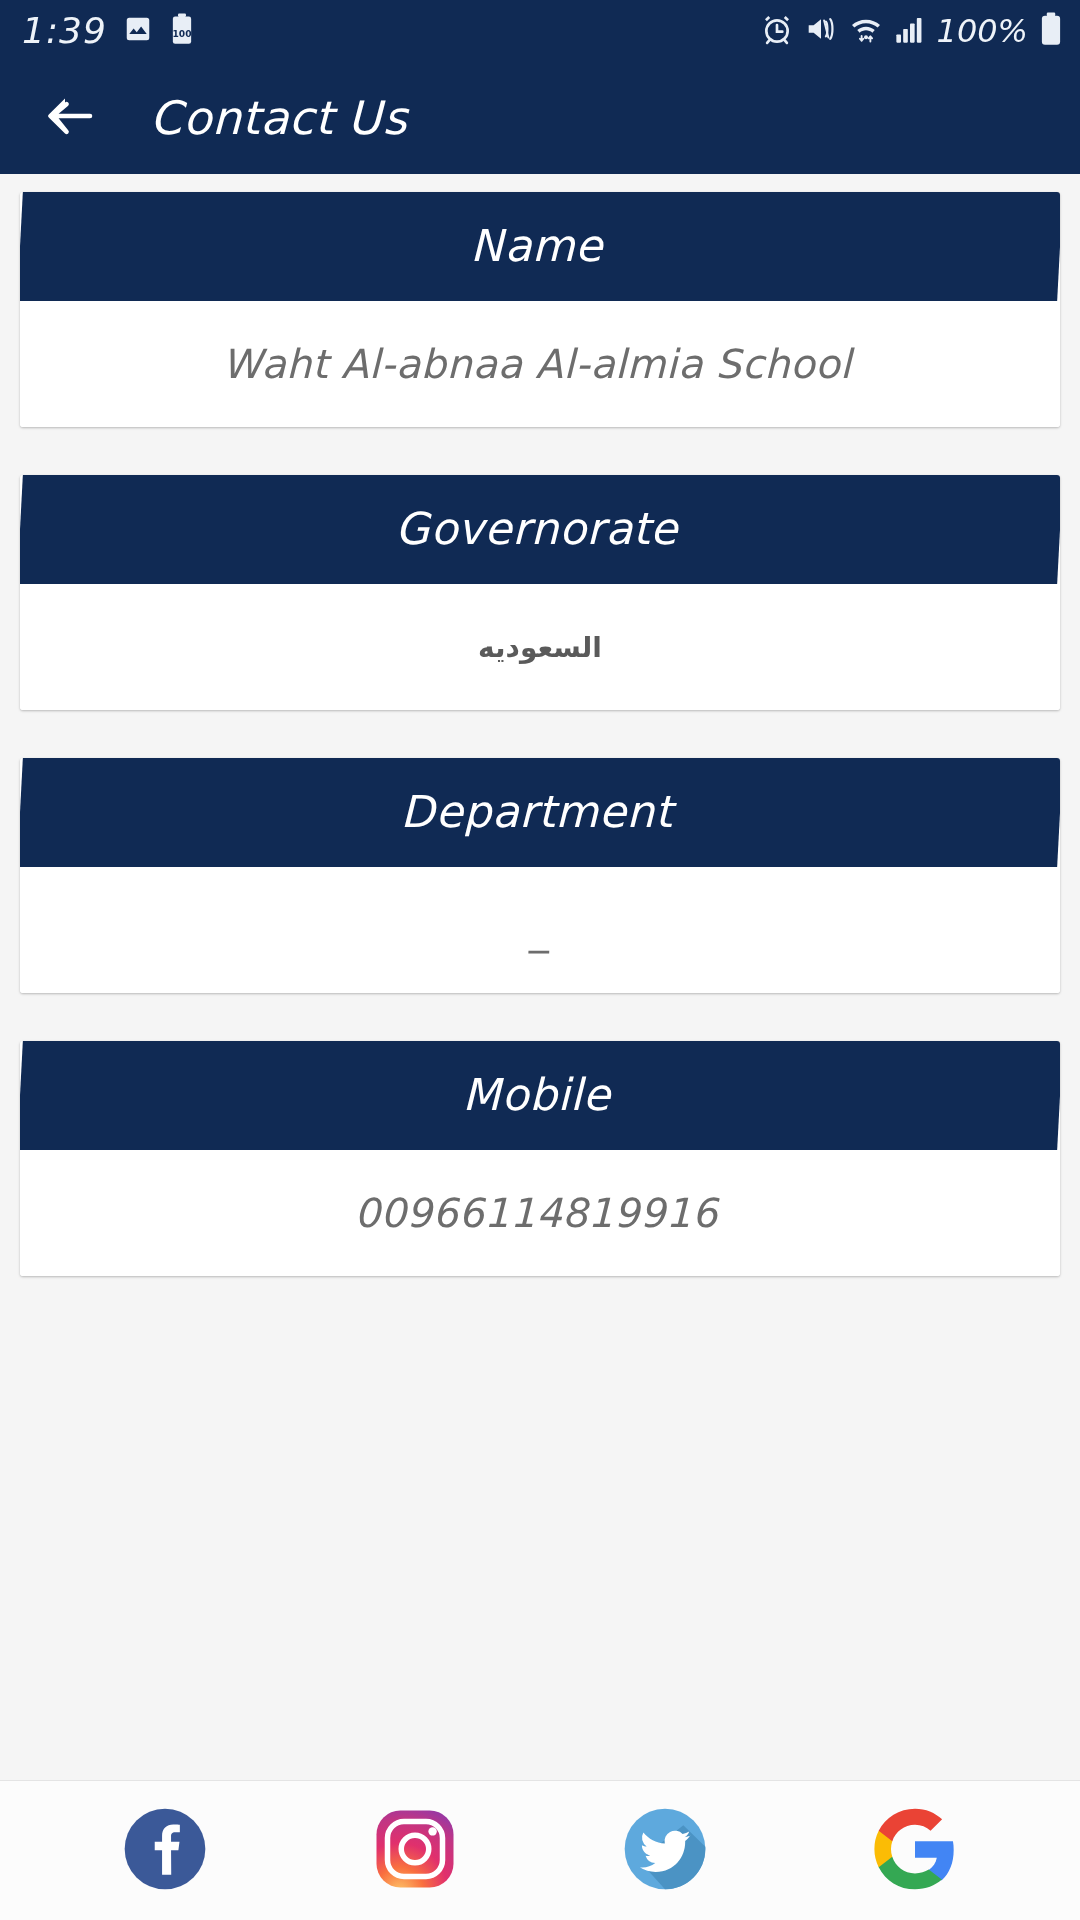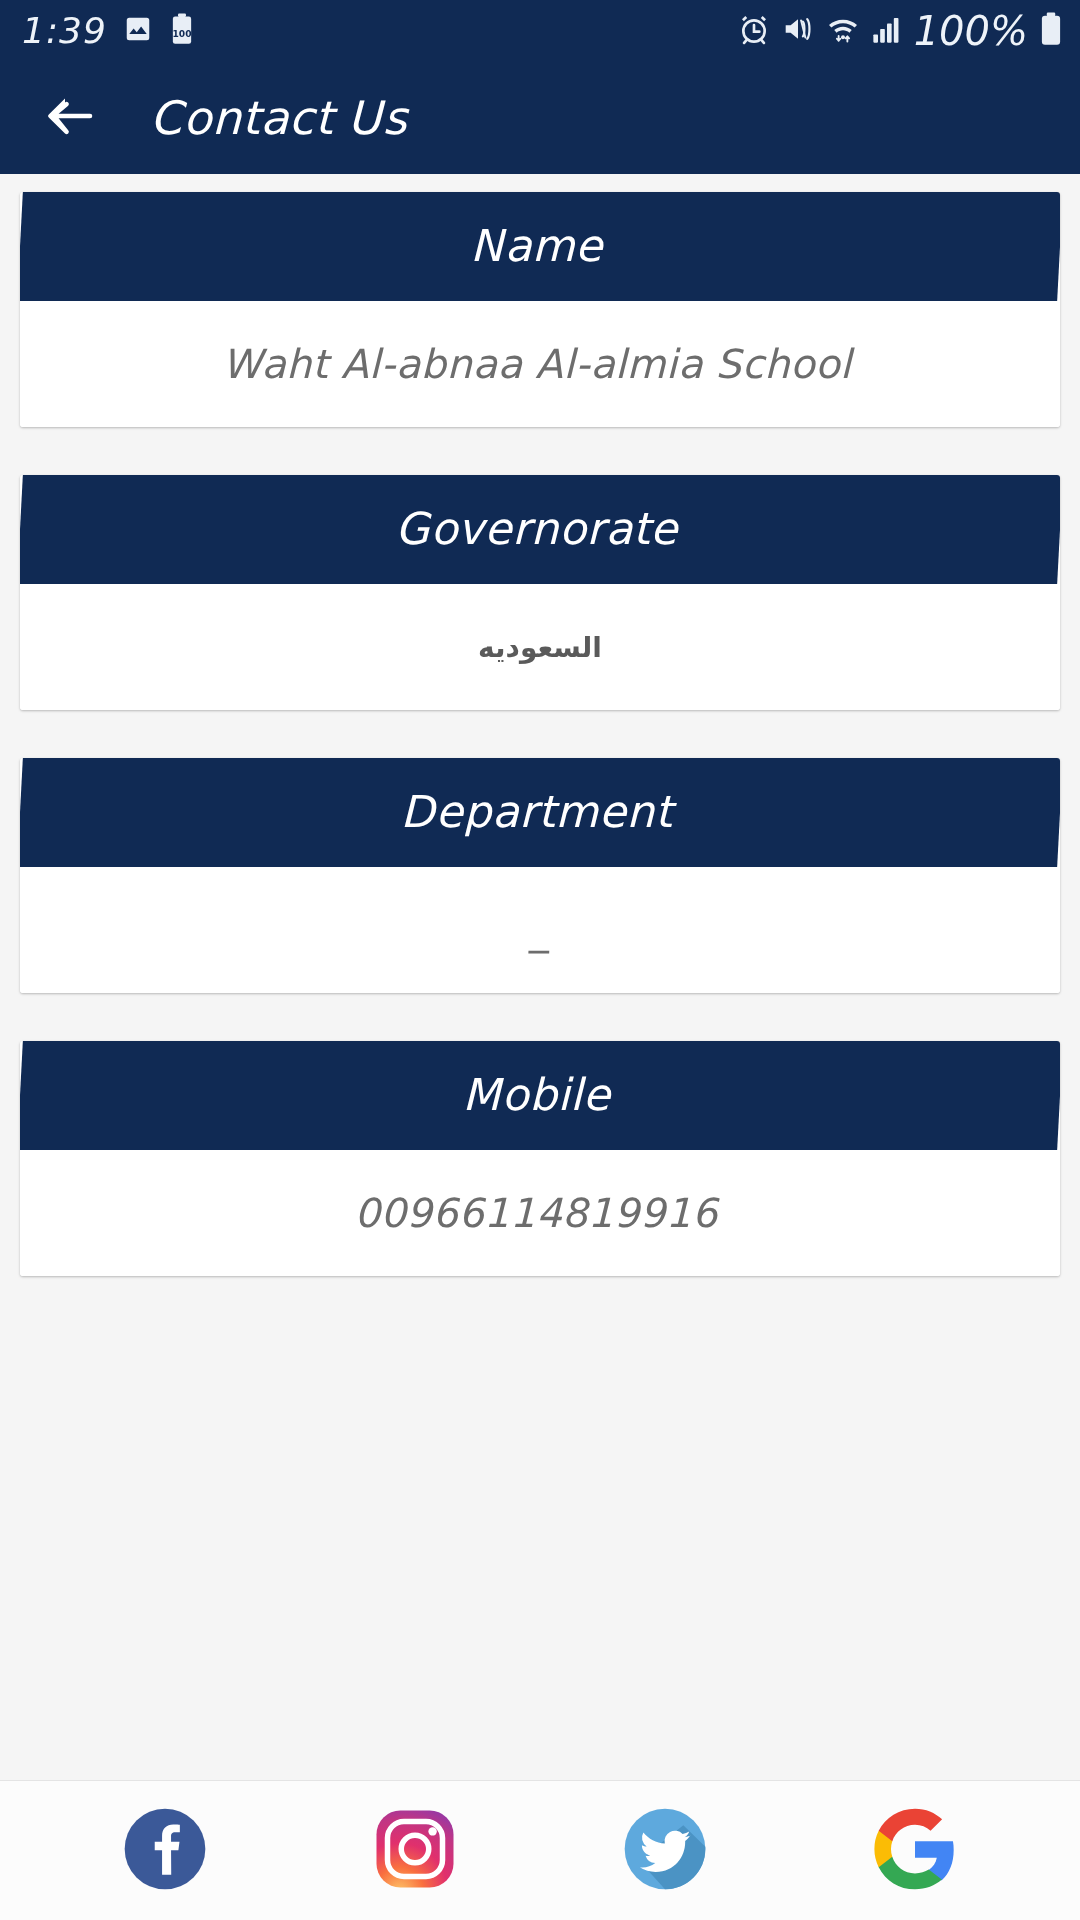--- a/index.html
+++ b/index.html
@@ -19,21 +19,21 @@
   }
   .sb-left { display:flex; align-items:center; gap:16px; }
   .sb-right { display:flex; align-items:center; gap:12px; }
   .sb-clock {
     font-family:"DejaVu Sans", sans-serif;
     font-size:36px; font-style:italic; font-weight:400;
     letter-spacing:1px; color:#eef3f9; line-height:1;
   }
   .sb-pct {
     font-family:"DejaVu Sans", sans-serif;
-    font-size:40px; font-style:italic; color:#eef3f9; line-height:1;
+    font-size:32px; font-style:italic; color:#eef3f9; line-height:1;
     letter-spacing:0px;
   }
   .sb-ico { display:block; }
 
   
   .appbar {
     height:112px; flex:0 0 112px; background:#102a54;
     display:flex; align-items:center; padding-left:44px; gap:58px;
   }
   .back-btn { width:52px; height:52px; display:flex; align-items:center; justify-content:center; cursor:pointer; }

